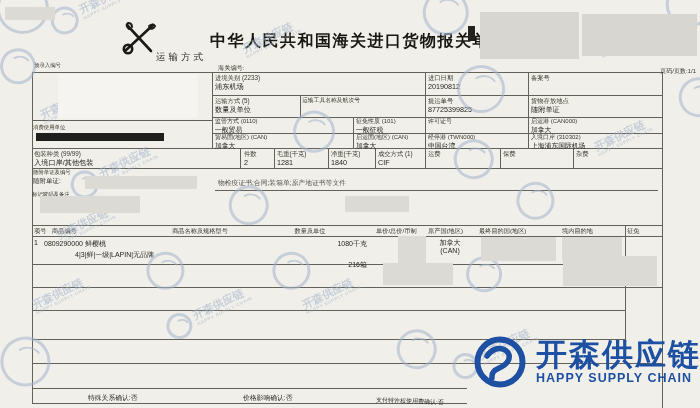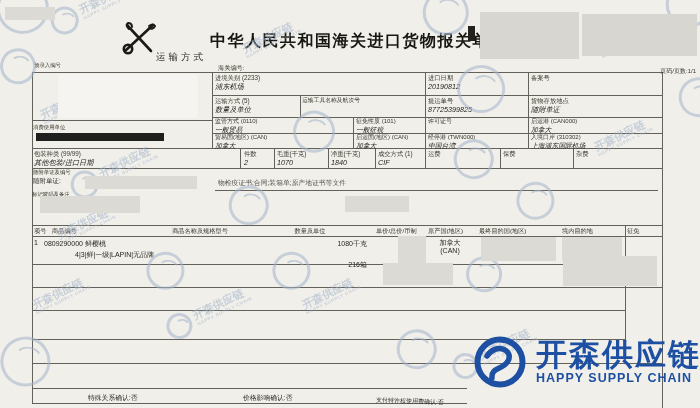--- a/index.html
+++ b/index.html
@@ -3,21 +3,21 @@
 <meta charset="utf-8">
 <style>
   html,body{margin:0;padding:0;background:#e8e6e0;}
   #page{position:relative;width:700px;height:408px;background:#f1efe9;overflow:hidden;
         font-family:"Liberation Sans",sans-serif;color:#23221d;}
   .abs{position:absolute;}
   .ln{position:absolute;background:#63625a;z-index:6;}
   .redact{position:absolute;z-index:22;}
   .cell{position:absolute;z-index:10;}
   .cl{font-size:6.3px;color:#3a382f;line-height:1.25;white-space:nowrap;}
-  .cv{font-size:7.2px;color:#1f1e19;line-height:1.25;white-space:nowrap;font-style:italic;}
+  .cv{font-size:7.2px;color:#1f1e19;line-height:1.25;white-space:nowrap;}
   .tight .cl{font-size:6px;}
   .tight .cv{font-size:6.8px;}
   .tiny{font-size:5.4px;color:#3a382f;z-index:10;white-space:nowrap;}
   .ghdr{position:absolute;z-index:10;font-size:6.2px;color:#35332b;white-space:nowrap;}
   .gval{position:absolute;z-index:10;font-size:7px;color:#201f1a;white-space:nowrap;}
   #title{position:absolute;left:150px;top:31px;width:400px;text-align:center;z-index:10;
          font-weight:bold;font-size:16px;letter-spacing:1.5px;color:#181712;
          font-family:"Liberation Sans",sans-serif;}
   #stamp{position:absolute;left:156px;top:51px;font-size:9.5px;letter-spacing:3px;color:#2e2d28;z-index:10;}
   .wm{position:absolute;z-index:18;color:#a3b4cc;opacity:.55;pointer-events:none;
@@ -114,29 +114,29 @@
     <div class="cl">经停港 (TWN000)</div>
     <div class="cv">中国台湾</div>
   </div>
   <div class="cell tight" style="left:531px;top:134px;">
     <div class="cl">入境口岸 (310302)</div>
     <div class="cv">上海浦东国际机场</div>
   </div>
 
   <div class="cell" style="left:34px;top:150px;">
     <div class="cl">包装种类 (99/99)</div>
-    <div class="cv">其他包装/进口日期</div>
+    <div class="cv">入境口岸/其他包装</div>
   </div>
   <div class="cell" style="left:244px;top:150px;">
     <div class="cl">件数</div>
     <div class="cv">2</div>
   </div>
   <div class="cell" style="left:277px;top:150px;">
     <div class="cl">毛重(千克)</div>
-    <div class="cv">1070</div>
+    <div class="cv">1281</div>
   </div>
   <div class="cell" style="left:331px;top:150px;">
     <div class="cl">净重(千克)</div>
     <div class="cv">1840</div>
   </div>
   <div class="cell" style="left:378px;top:150px;">
     <div class="cl">成交方式 (1)</div>
     <div class="cv">CIF</div>
   </div>
   <div class="cell" style="left:428px;top:150px;">

